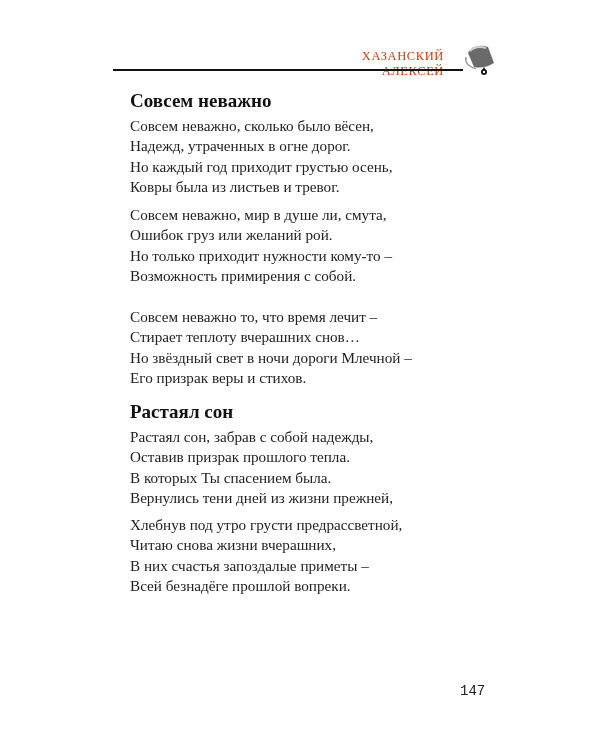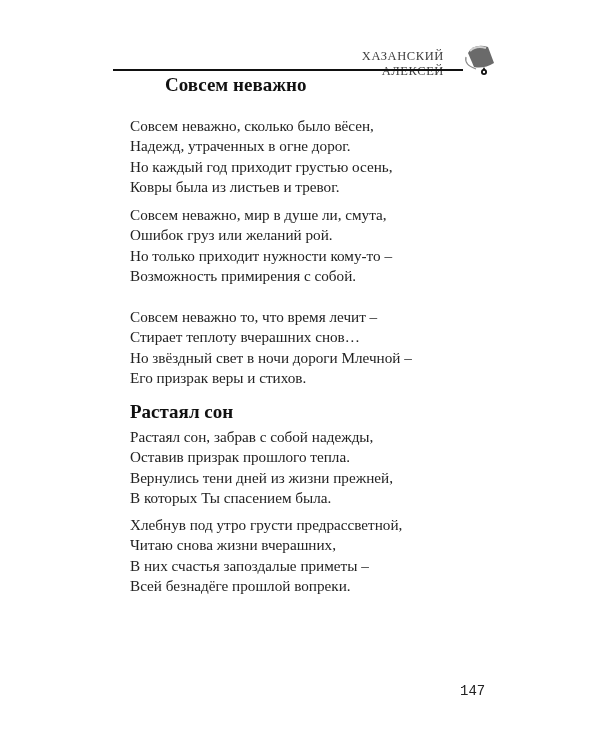--- a/index.html
+++ b/index.html
@@ -2,21 +2,21 @@
 <html><head>
   <meta charset="utf-8">
   <style>
     html, body { margin:0; padding:0; }
     body {
       width:600px; height:750px; background:#ffffff; position:relative; overflow:hidden;
       font-family: "DejaVu Serif", "Liberation Serif", serif; color:#1c1c1c;
     }
     .header-author {
       position:absolute; left:312px; top:49px; width:132px; text-align:right;
-      font-family: "Liberation Serif", serif; font-size:12.5px; letter-spacing:0.6px; color:#404040;
+      font-family: "Liberation Serif", serif; font-size:12.5px; letter-spacing:0.6px; color:#c2410c;
     }
     .header-rule {
       position:absolute; left:113px; top:69px; width:350px; height:2px; background:#111;
     }
     .header-icon { position:absolute; left:460px; top:39px; width:40px; height:40px; }
     .poem-title {
       position:absolute; left:130px; margin:0;
       font-family: "Liberation Serif", serif; font-weight:bold; font-size:19px; color:#111;
       line-height:22px;
     }
@@ -39,21 +39,21 @@
   <svg class="header-icon" viewBox="0 0 40 40">
     <path d="M8 14 Q14 4 28 8 L34 24 Q24 30 14 28 Z" fill="#6a6a6a"></path>
     <path d="M10 12 Q16 6 26 9" stroke="#cfcfcf" stroke-width="2" fill="none"></path>
     <path d="M6 18 Q4 26 16 30" stroke="#888" stroke-width="1.2" fill="none"></path>
     <path d="M24 28 Q21 32 24 35 Q27 32 24 28 Z" fill="#111"></path>
     <circle cx="24" cy="33" r="3" fill="#111"></circle>
     <circle cx="24" cy="33" r="1.2" fill="#fff"></circle>
   </svg>
 </div>
 
-<h2 class="poem-title" style="top:74px;margin-left:35px;">Совсем неважно</h2>
+<h2 class="poem-title" style="top:90px;">Совсем неважно</h2>
 
 <p class="stanza" style="top:116px;">
   <span class="line">Совсем неважно, сколько было вёсен,</span>
   <span class="line">Надежд, утраченных в огне дорог.</span>
   <span class="line">Но каждый год приходит грустью осень,</span>
   <span class="line">Ковры была из листьев и тревог.</span>
 </p>
 
 <p class="stanza" style="top:205px;">
   <span class="line">Совсем неважно, мир в душе ли, смута,</span>
@@ -67,22 +67,22 @@
   <span class="line">Стирает теплоту вчерашних снов…</span>
   <span class="line">Но звёздный свет в ночи дороги Млечной –</span>
   <span class="line">Его призрак веры и стихов.</span>
 </p>
 
 <h2 class="poem-title" style="top:401px;">Растаял сон</h2>
 
 <p class="stanza" style="top:427px;">
   <span class="line">Растаял сон, забрав с собой надежды,</span>
   <span class="line">Оставив призрак прошлого тепла.</span>
+  <span class="line">В которых Ты спасением была.</span>
   <span class="line">Вернулись тени дней из жизни прежней,</span>
-  <span class="line">В которых Ты спасением была.</span>
 </p>
 
 <p class="stanza" style="top:515px;">
   <span class="line">Хлебнув под утро грусти предрассветной,</span>
   <span class="line">Читаю снова жизни вчерашних,</span>
   <span class="line">В них счастья запоздалые приметы –</span>
   <span class="line">Всей безнадёге прошлой вопреки.</span>
 </p>
 
 <div class="page-number">147</div>

